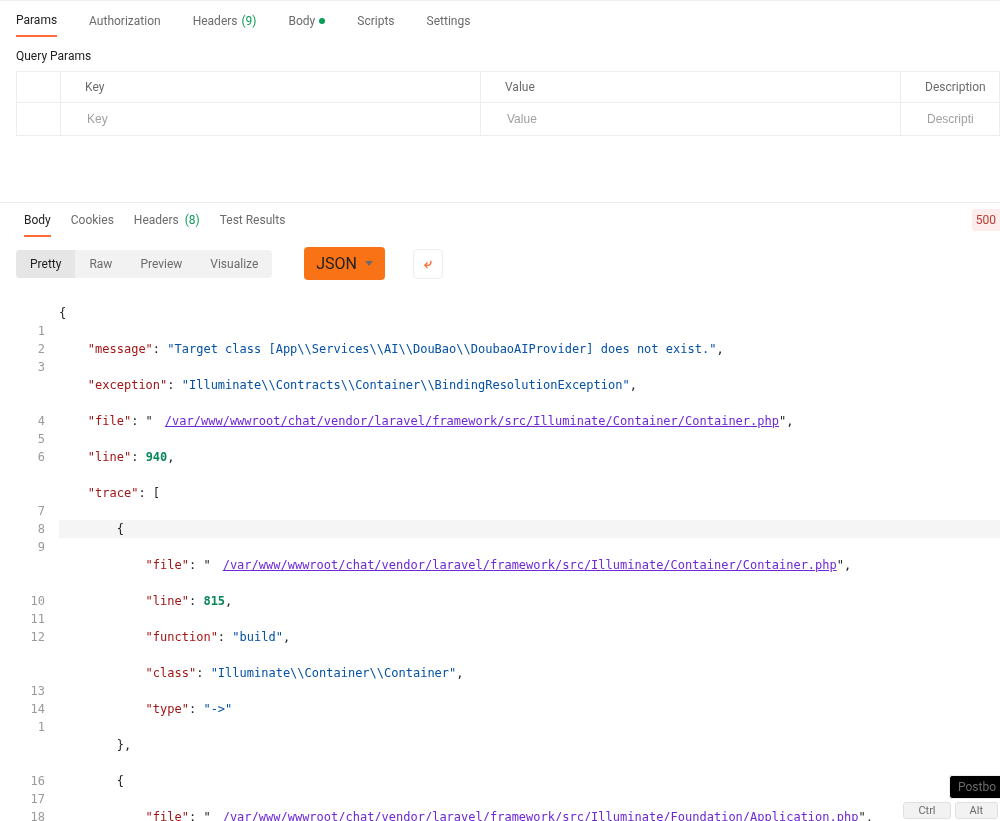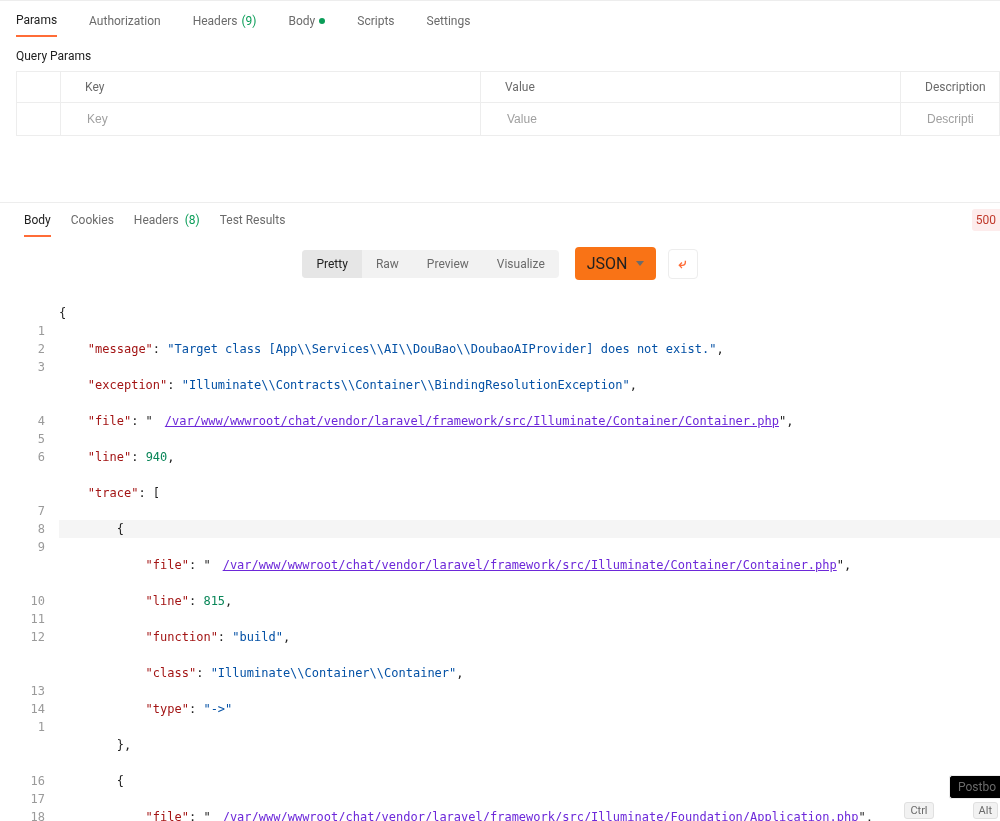--- a/index.html
+++ b/index.html
@@ -90,23 +90,22 @@
     background: #fdecec; color: #c0392b;
     padding: 4px 4px;
     font-size: 12px;
     border-radius: 3px 0 0 3px;
   }
 
   
   .tool-row {
     display: flex;
     align-items: center;
-    gap: 0;
+    gap: 16px;
     padding: 10px 16px 6px 16px;
-    justify-content: center;
   }
   .seg {
     display: flex;
     background: #f2f2f2;
     border-radius: 4px;
     overflow: hidden;
   }
   .seg-btn {
     padding: 7px 14px;
     color: #6b6b6b;
@@ -154,21 +153,21 @@
     color: #9a9a9a;
     padding-right: 14px;
     user-select: none;
   }
   .gutter div { height: 18px; }
   .code { flex: 1; }
   .code div { height: 18px; }
   .code div.hl { background: #f5f5f5; }
   .k { color: #a31515; }   
   .s { color: #0451a5; }   
-  .n { color: #098658; }   
+  .n { color: #098658; font-weight: bold; }   
   .p { color: #212121; }   
   .lnk { color: #6d28d9; text-decoration: underline; cursor: pointer; margin-left: 12px; }
 
   
   .postbot {
     position: absolute;
     right: 0; bottom: 22px;
     border: 1px solid #ededed;
     border-right: none;
     border-radius: 3px 0 0 3px;
@@ -180,24 +179,23 @@
   .keycaps {
     position: absolute;
     right: 0; bottom: 0;
     display: flex; gap: 4px;
     padding: 2px 2px;
   }
   .keycap {
     background: #f2f2f2;
     border: 1px solid #e0e0e0;
     border-radius: 3px;
-    padding: 1px 5px;
+    padding: 1px 14px;
     font-size: 11px;
     color: #6b6b6b;
-    margin-left: 35px;
   }
 </style>
 </head>
 <body>
 
 <div class="req-tabs">
   <div class="req-tab active">Params</div>
   <div class="req-tab">Authorization</div>
   <div class="req-tab">
     <span>Headers</span>

